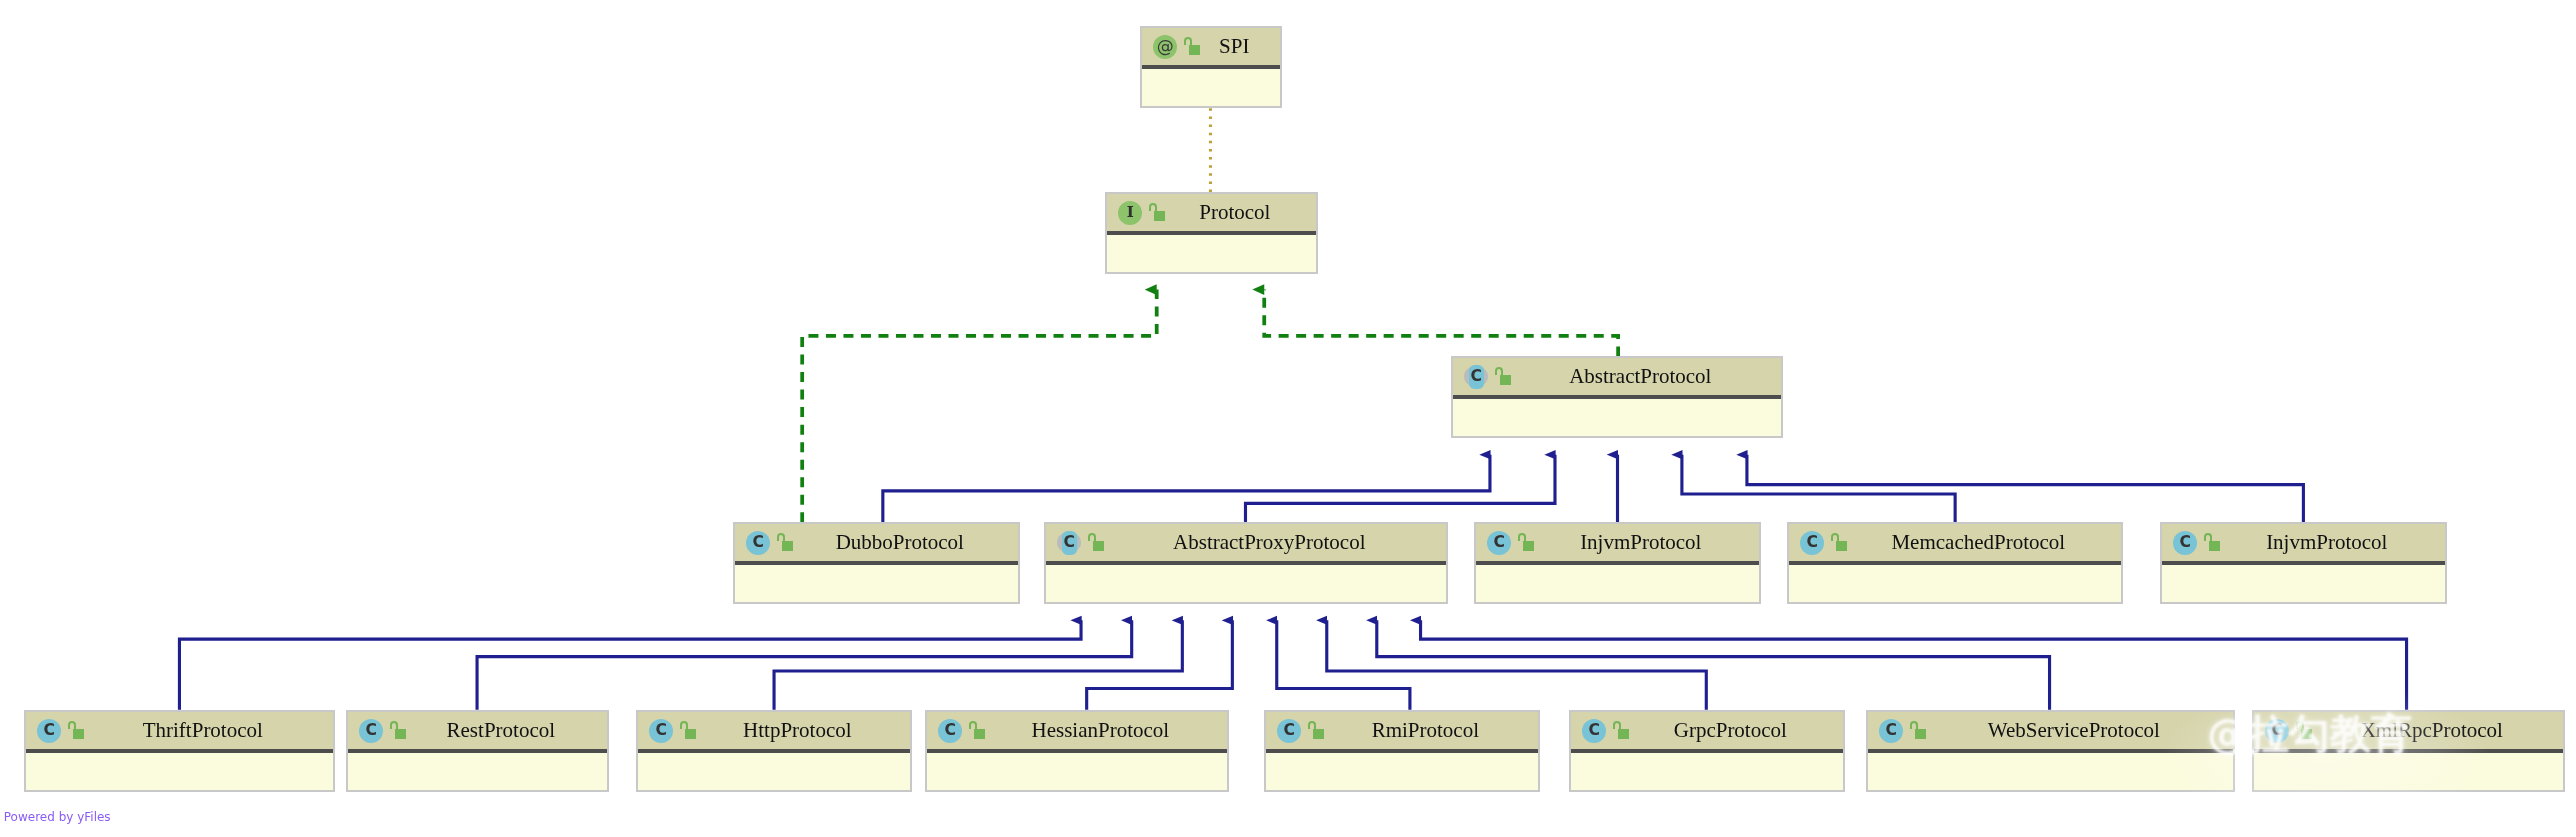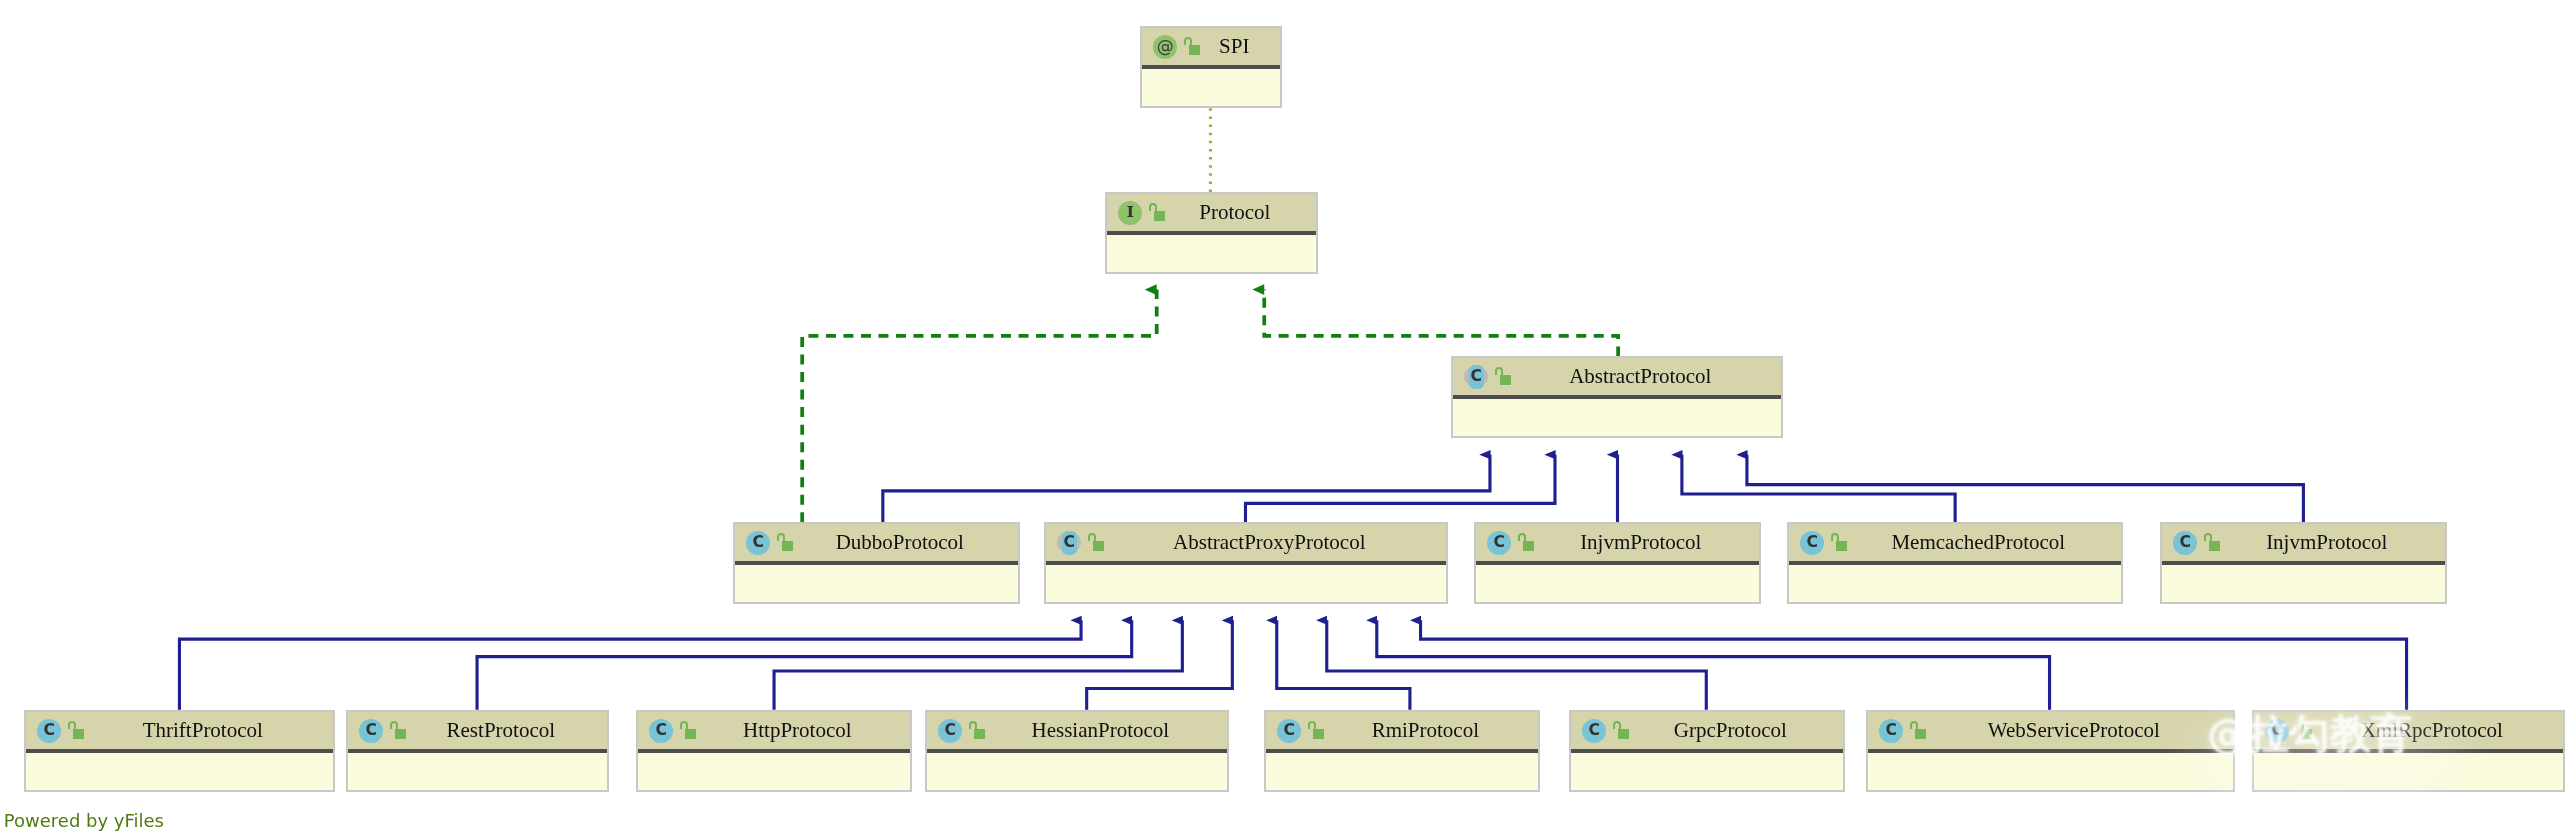--- a/index.html
+++ b/index.html
@@ -98,21 +98,21 @@
     background:#74b556;
   }
 
   
   svg#edges{position:absolute;left:0;top:0;width:2576px;height:838px;z-index:1;}
 
   
   #yfiles{
     position:absolute;left:3.8px;top:810px;
     font-family:"DejaVu Sans","Liberation Sans",sans-serif;
-    font-size:18px;color:#4d7c0f;z-index:6;white-space:nowrap;
+    font-size:12px;color:#8b5cf6;z-index:6;white-space:nowrap;
   }
   #watermark{
     position:absolute;left:2207px;top:707px;
     z-index:20;pointer-events:none;
     display:flex;align-items:center;
     filter:blur(0.8px);
   }
   #watermark .wm-text{
     font-family:"DejaVu Sans","Liberation Sans",sans-serif;
     font-size:41px;font-weight:bold;color:rgba(255,255,255,0.82);

